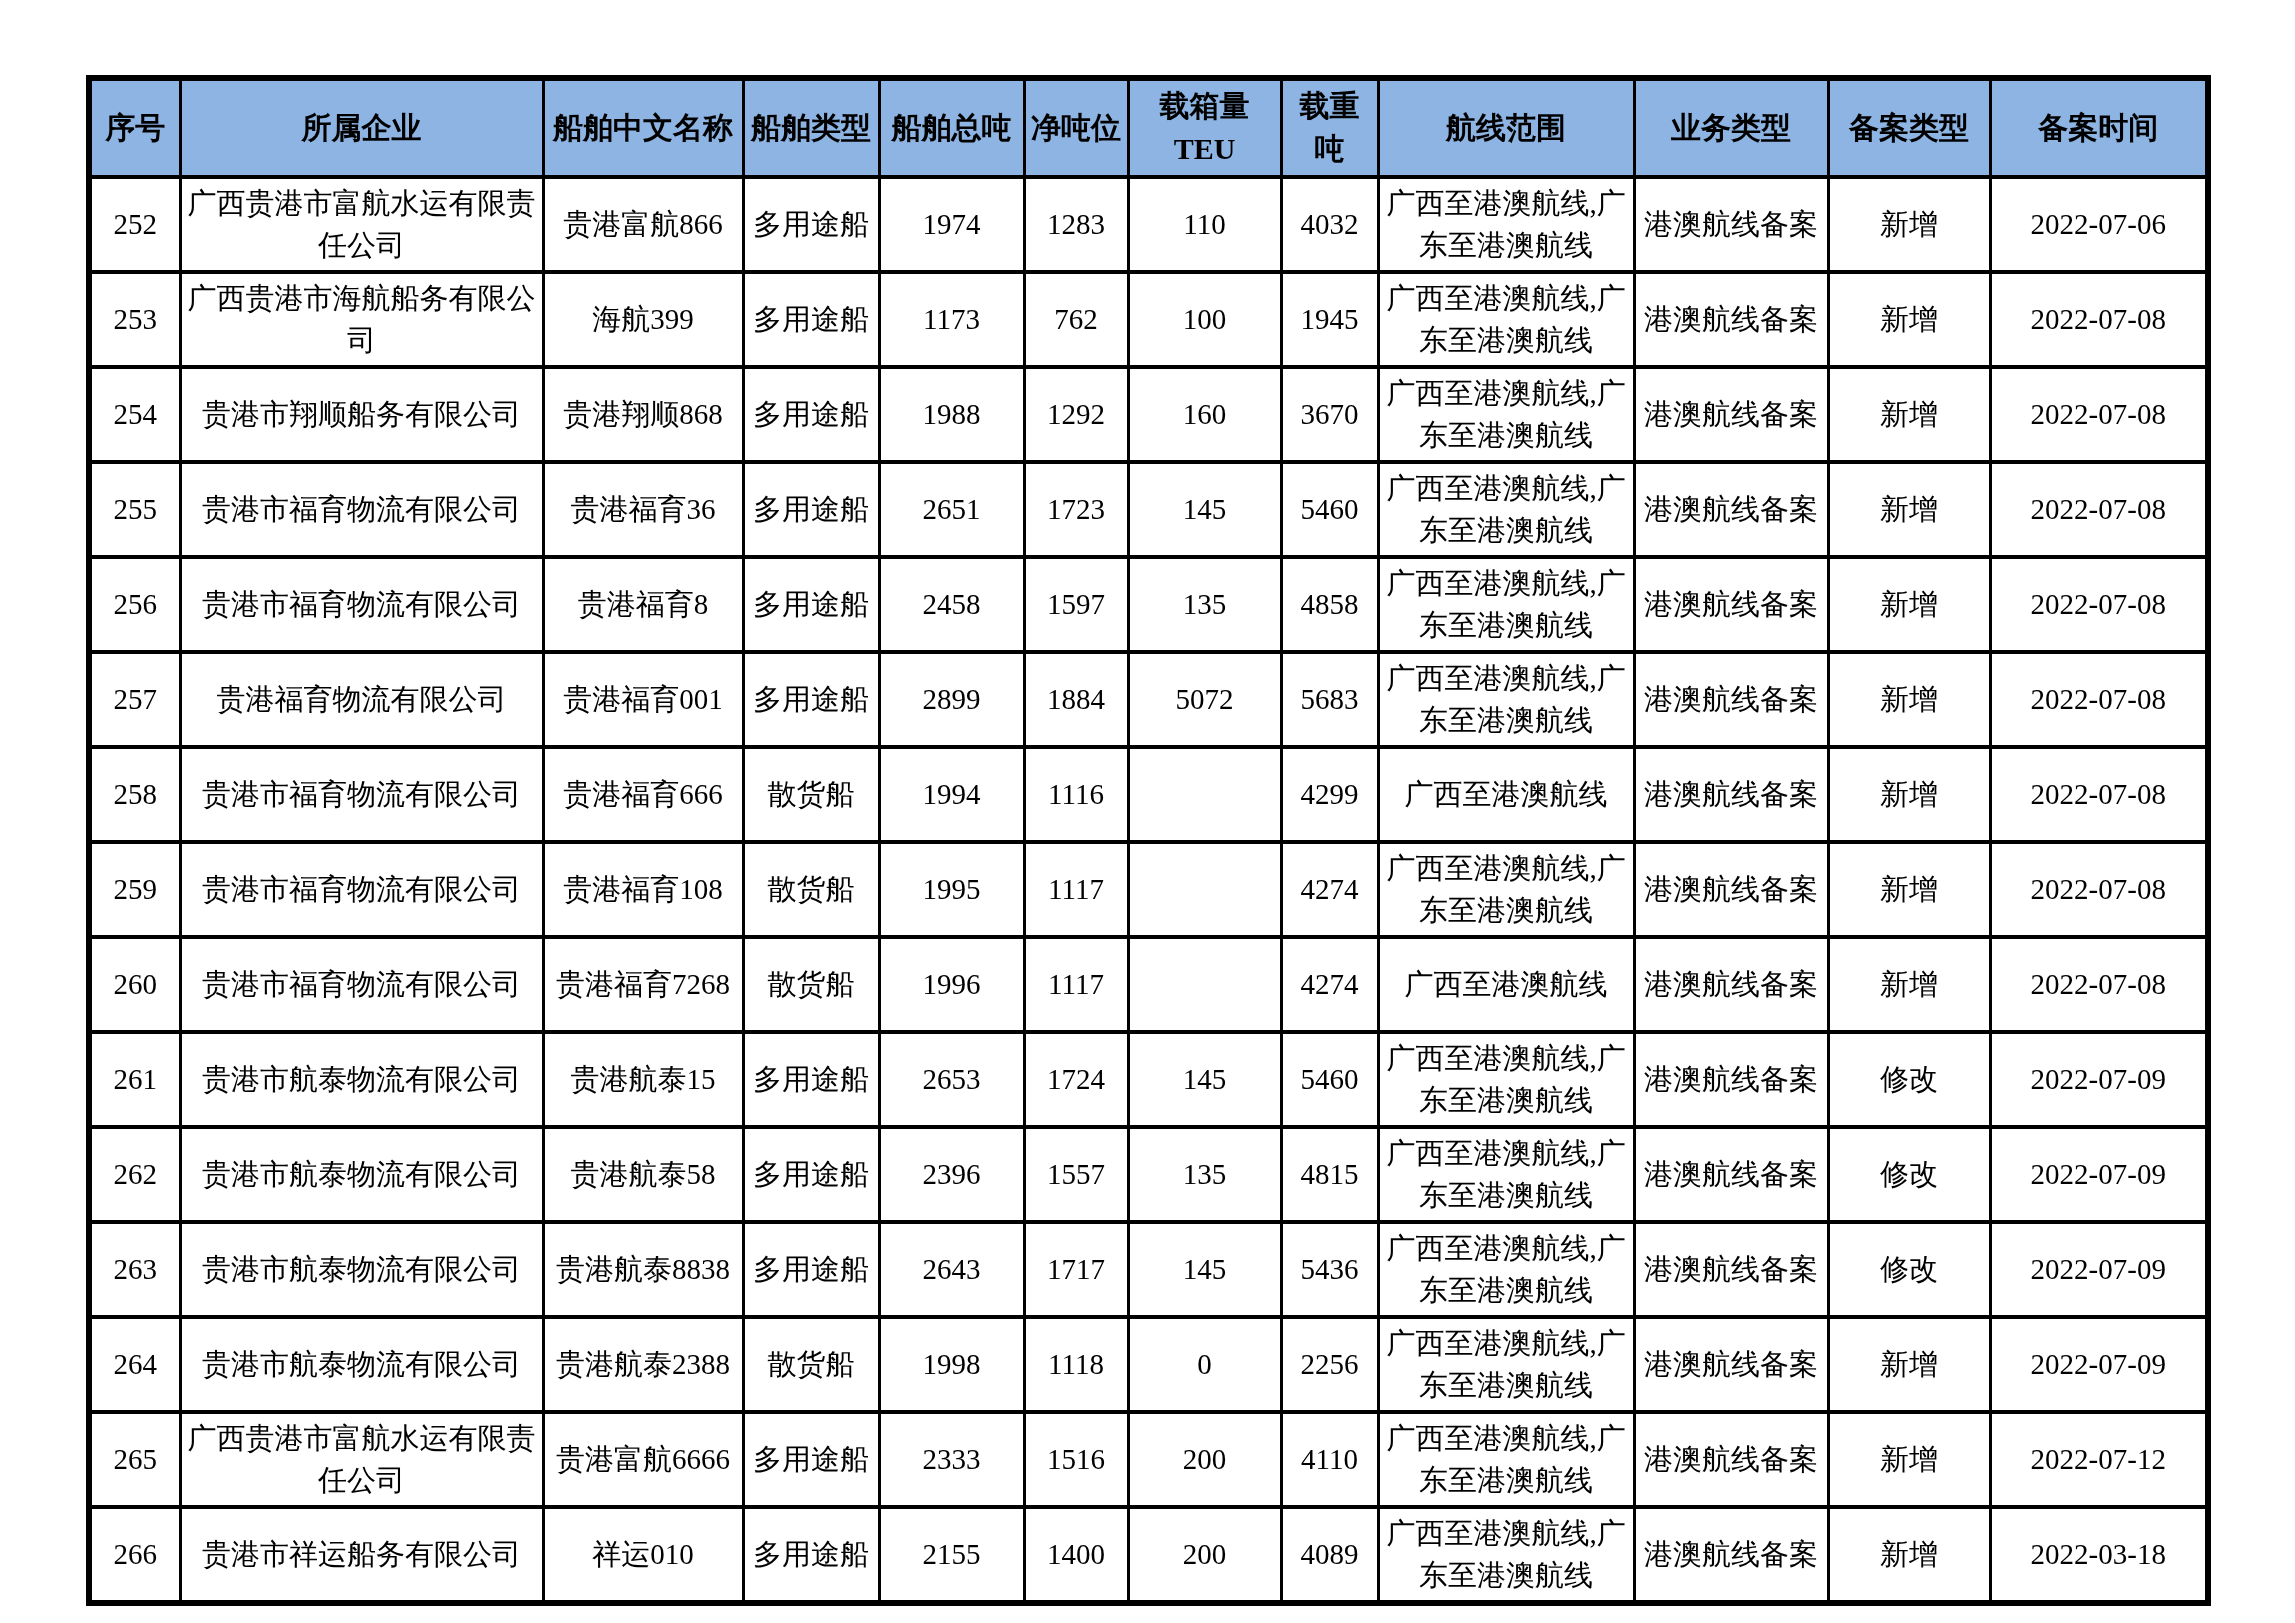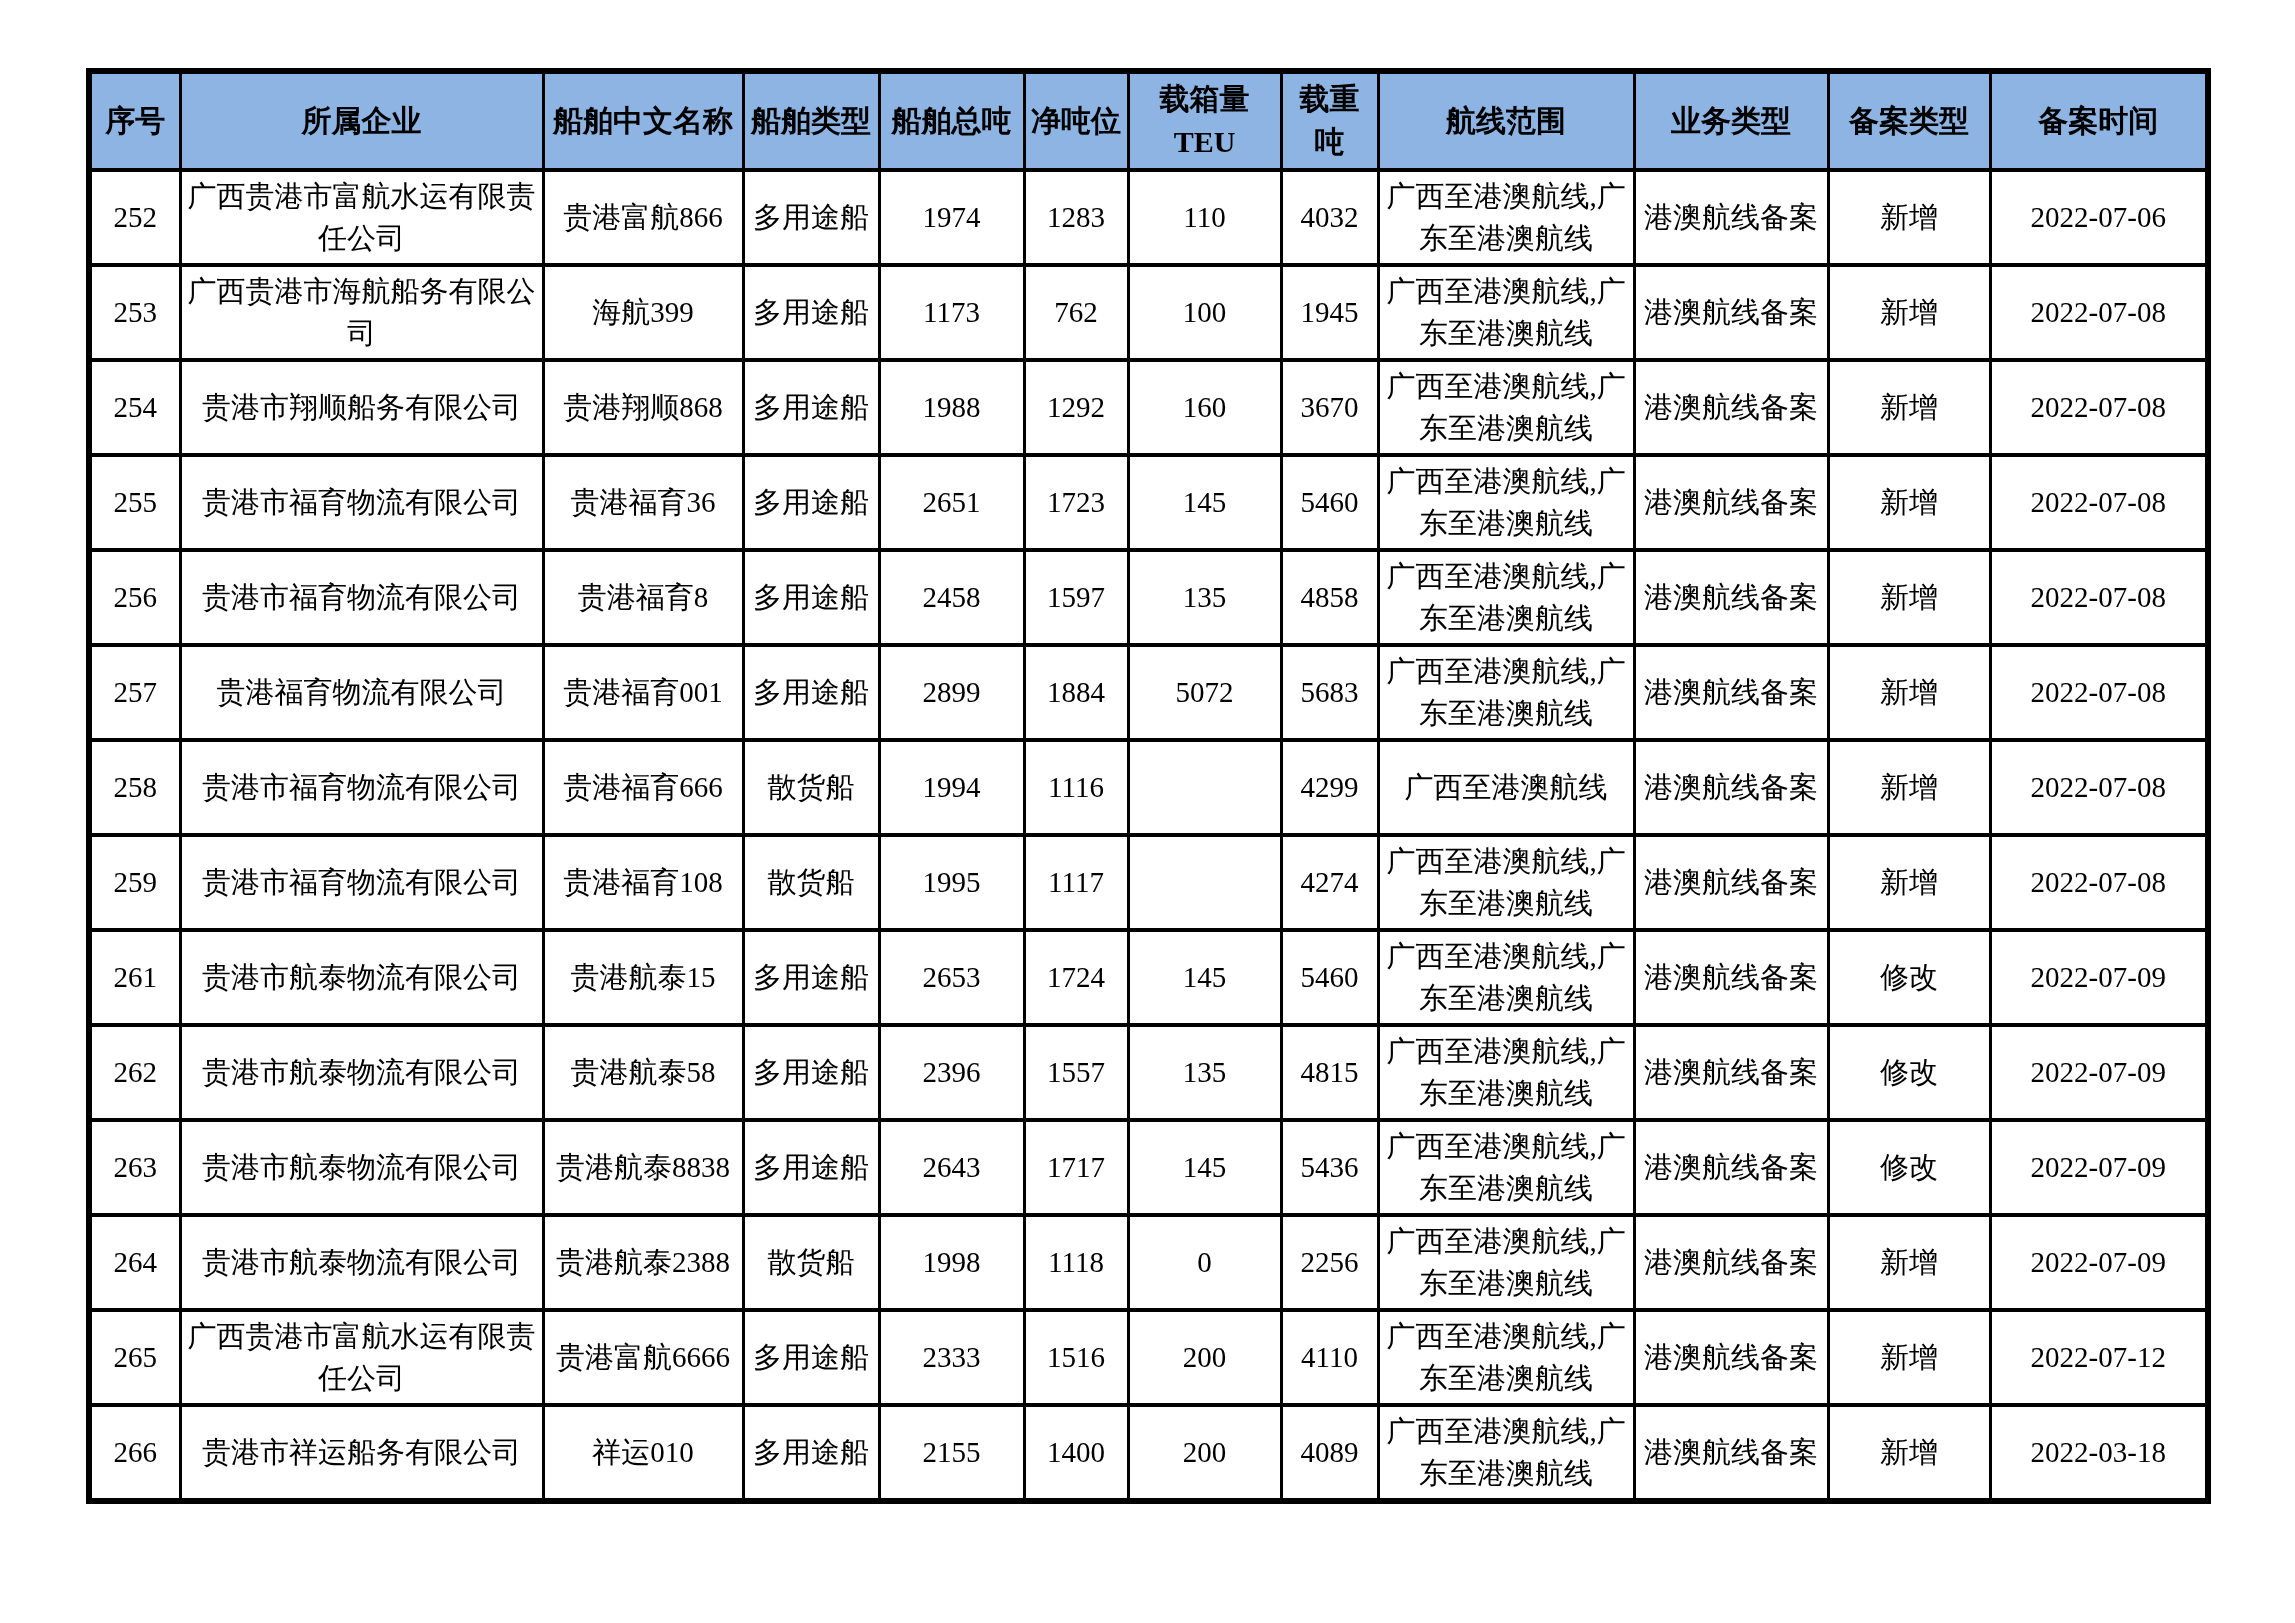--- a/index.html
+++ b/index.html
@@ -8,21 +8,21 @@
     width: 2295px;
     height: 1623px;
     background: var(--page-bg, #ffffff);
     overflow: hidden;
     font-family: "Liberation Serif", "DejaVu Serif", serif;
     color: #000;
   }
   table.sheet {
     position: absolute;
     left: 86px;
-    top: 68px;
+    top: 75px;
     width: 2118px;
     border-collapse: collapse;
     table-layout: fixed;
     border: 6.1px solid var(--border-color, #000);
   }
   .sheet th, .sheet td {
     border-left: 3.4px solid var(--border-color, #000);
     border-right: 3.4px solid var(--border-color, #000);
     border-top: 4.8px solid var(--border-color, #000);
     border-bottom: 4.8px solid var(--border-color, #000);
@@ -194,20 +194,34 @@
     <td class="c-num">1995</td>
     <td class="c-num">1117</td>
     <td class="c-num"></td>
     <td class="c-num">4274</td>
     <td class="c-route">广西至港澳航线,广东至港澳航线</td>
     <td class="c-biz">港澳航线备案</td>
     <td class="c-filing">新增</td>
     <td class="c-date">2022-07-08</td>
   </tr>
 
+  <tr>
+    <td class="c-seq">260</td>
+    <td class="c-company">贵港市福育物流有限公司</td>
+    <td class="c-ship">贵港福育7268</td>
+    <td class="c-type">散货船</td>
+    <td class="c-num">1996</td>
+    <td class="c-num">1117</td>
+    <td class="c-num"></td>
+    <td class="c-num">4274</td>
+    <td class="c-route">广西至港澳航线</td>
+    <td class="c-biz">港澳航线备案</td>
+    <td class="c-filing">新增</td>
+    <td class="c-date">2022-07-08</td>
+  </tr>
 
   <tr>
     <td class="c-seq">261</td>
     <td class="c-company">贵港市航泰物流有限公司</td>
     <td class="c-ship">贵港航泰15</td>
     <td class="c-type">多用途船</td>
     <td class="c-num">2653</td>
     <td class="c-num">1724</td>
     <td class="c-num">145</td>
     <td class="c-num">5460</td>

